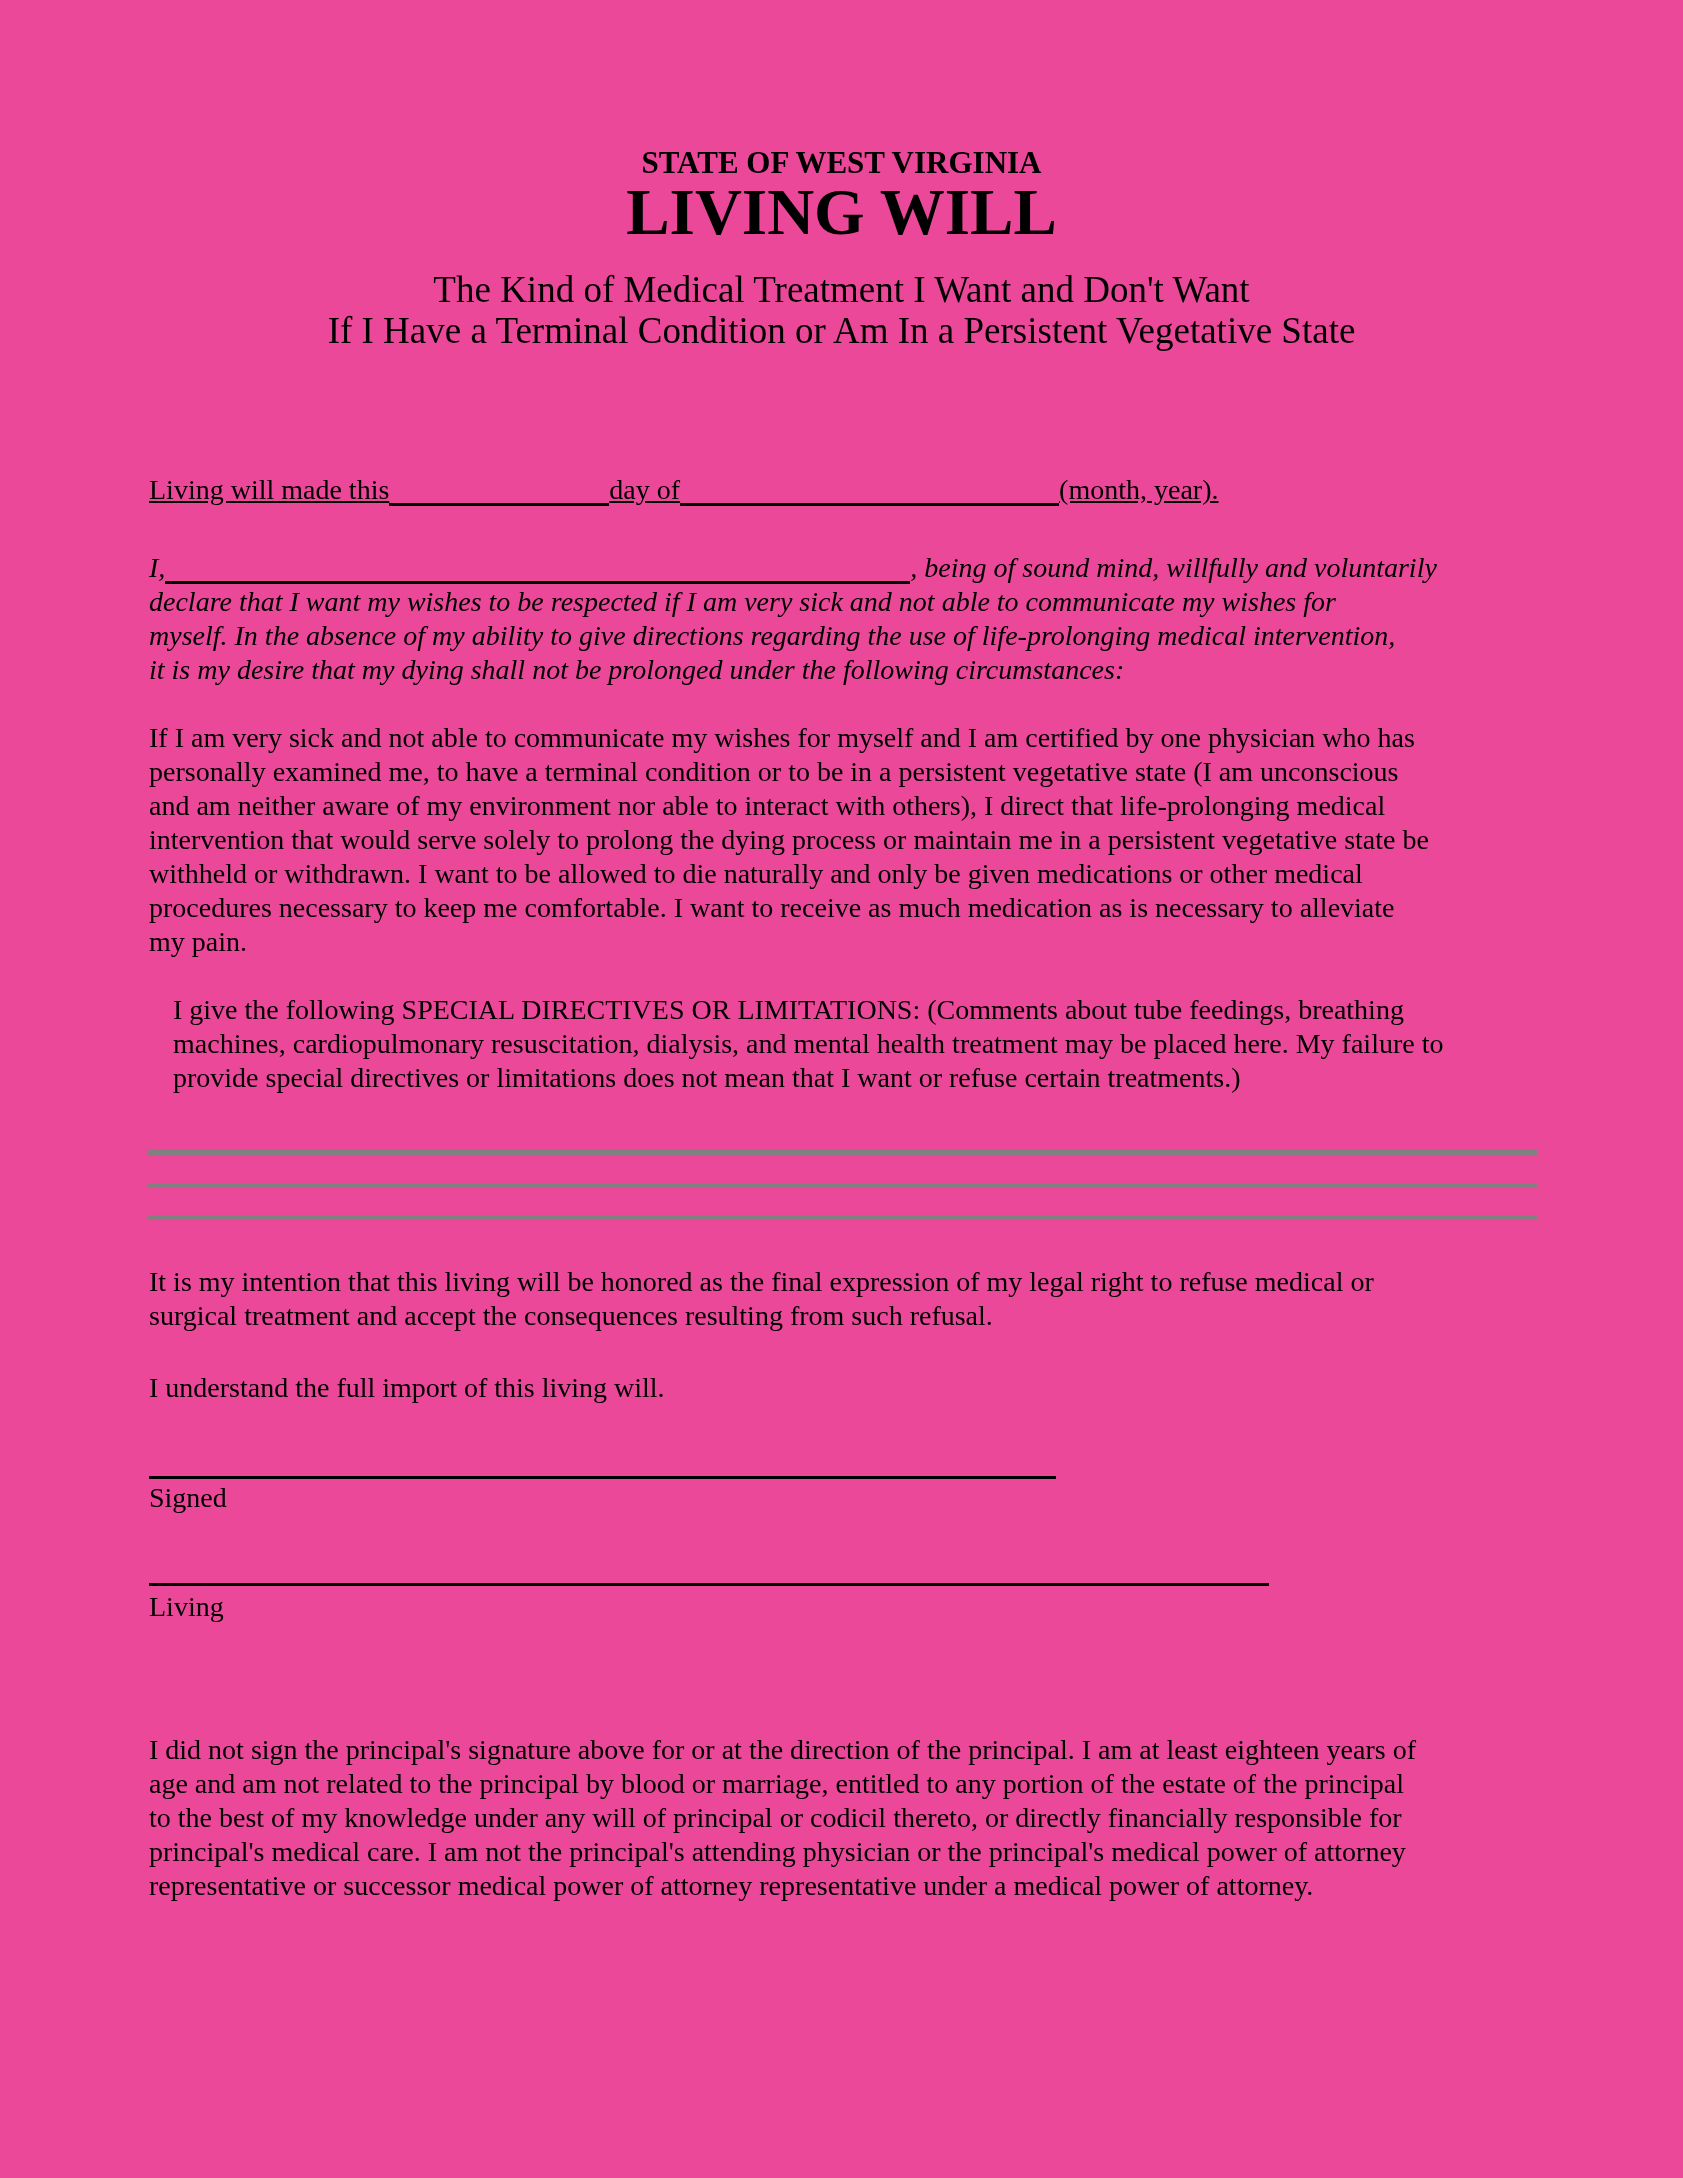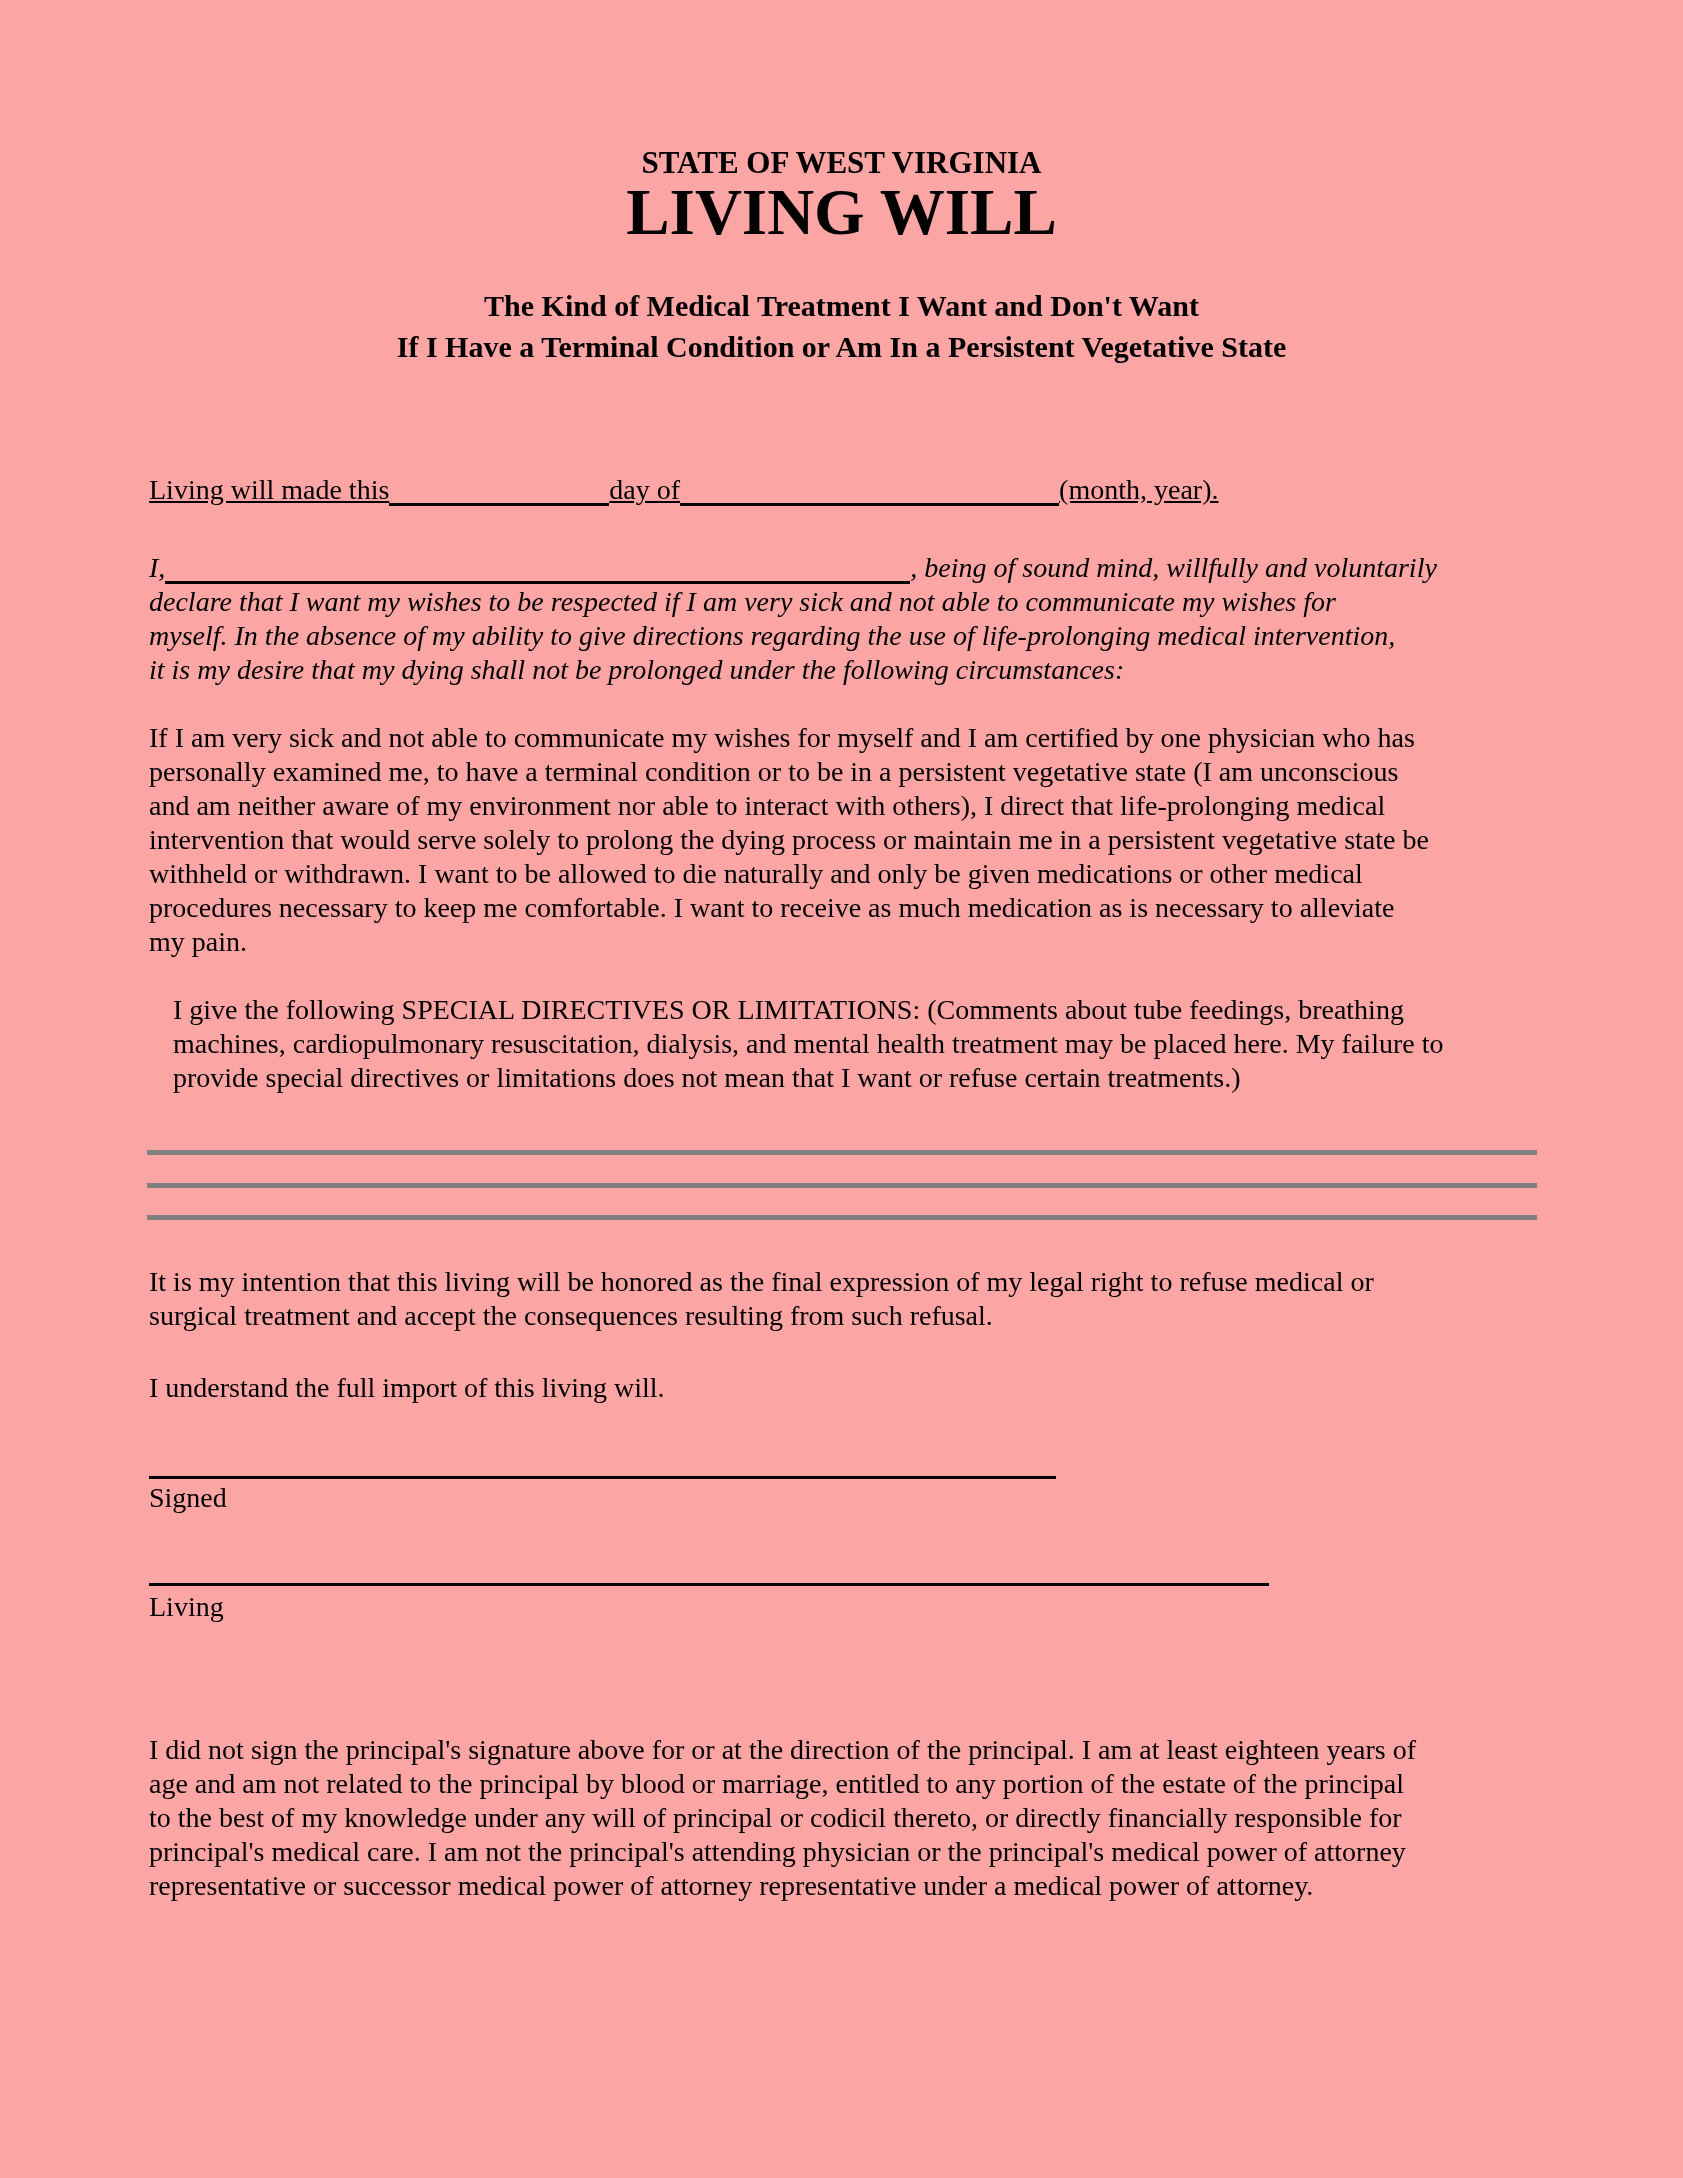--- a/index.html
+++ b/index.html
@@ -4,21 +4,21 @@
 <style>
   html, body {
     margin: 0;
     padding: 0;
     background: #ffffff;
   }
   .page {
     position: relative;
     width: 1683px;
     height: 2178px;
-    background: #fca5a5;
+    background: #ec4899;
     color: #000000;
     font-family: "Liberation Serif", serif;
     overflow: hidden;
   }
   .abs { position: absolute; }
   .center { left: 0; right: 0; text-align: center; }
 
   .title-small {
     top: 144px;
     font-size: 31px;
@@ -26,23 +26,23 @@
     line-height: 38px;
   }
   .title-large {
     top: 175px;
     font-size: 65px;
     font-weight: bold;
     line-height: 75px;
     letter-spacing: 0px;
   }
   .subtitle {
-    top: 285px;
-    font-size: 30px;
-    font-weight: bold;
+    top: 269px;
+    font-size: 37px;
+    font-weight: normal;
     line-height: 41px;
     white-space: pre-line;
   }
 
   .body-text {
     left: 149px;
     width: 1396px;
     font-size: 28px;
     line-height: 34px;
   }

